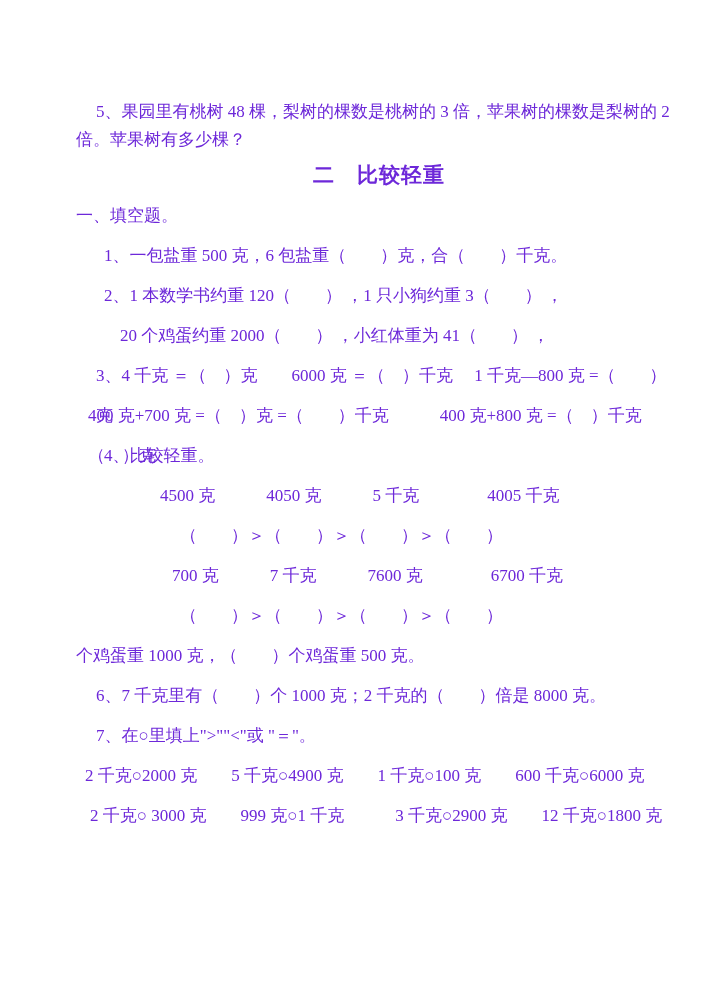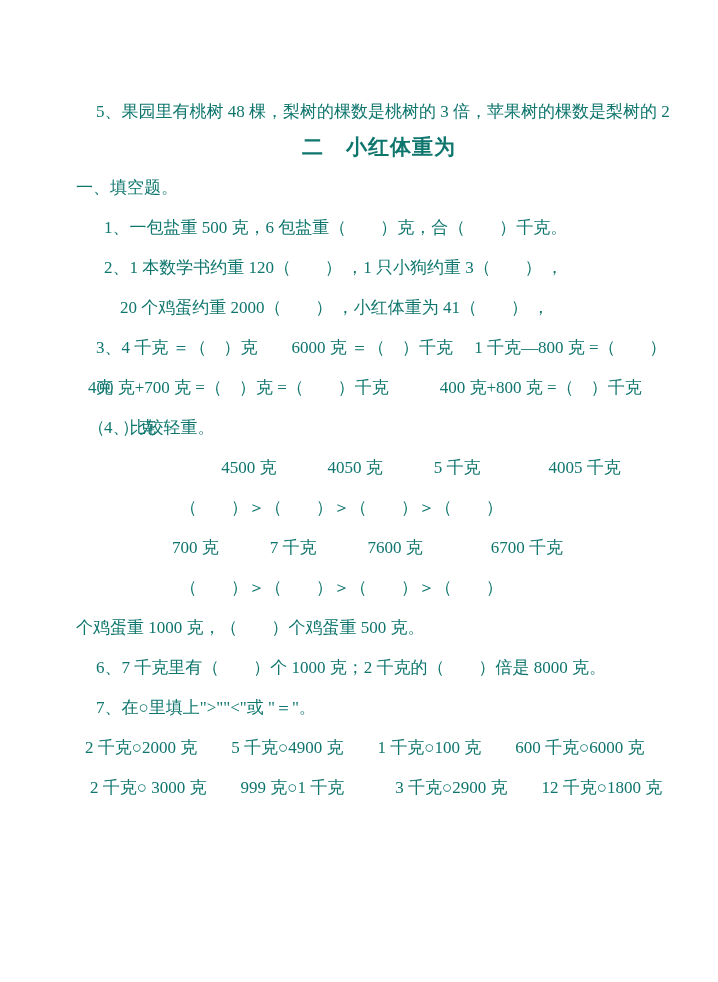--- a/index.html
+++ b/index.html
@@ -20,54 +20,55 @@
     position: absolute;
     top: 98px;
     left: 76px;
     right: 36px;
   }
   .line {
     font-size: 17px;
     line-height: 40px;
     height: 40px;
     white-space: pre-wrap;
-    color: #0f766e;
+    color: #6d28d9;
   }
   .para-line {
     line-height: 28px;
     height: 28px;
   }
   .title-line {
     height: 42px;
     line-height: 42px;
     text-align: center;
     font-weight: bold;
     font-size: 21px;
     letter-spacing: 1px;
   }
   .ind9   { padding-left: 9px; font-family: Liberation Serif, serif; }
   .ind12  { padding-left: 12px; }
   .ind14  { padding-left: 14px; }
   .ind20  { padding-left: 20px; }
   .ind28  { padding-left: 28px; }
   .ind44  { padding-left: 44px; }
   .ind48  { padding-left: 48px; }
-  .ind84  { padding-left: 84px; text-align: center; }
+  .ind84  { padding-left: 84px; }
   .ind96  { padding-left: 96px; }
   .ind104 { padding-left: 104px; }
 </style>
 </head>
 <body>
 
 <div class="page">
   <div class="content">
 
     <div class="line para-line ind20">5、果园里有桃树 48 棵，梨树的棵数是桃树的 3 倍，苹果树的棵数是梨树的 2</div>
+    <div class="line para-line">倍。苹果树有多少棵？</div>
 
-    <div class="line title-line">二　小红体重为</div>
+    <div class="line title-line">二　比较轻重</div>
 
     <div class="line">一、填空题。</div>
 
     <div class="line ind28">1、一包盐重 500 克，6 包盐重（　　）克，合（　　）千克。</div>
 
     <div class="line ind28">2、1 本数学书约重 120（　　） ，1 只小狗约重 3（　　） ，</div>
     <div class="line ind44">20 个鸡蛋约重 2000（　　） ，小红体重为 41（　　） ，</div>
 
     <div class="line ind20">3、4 千克 ＝（　）克　　6000 克 ＝（　）千克　 1 千克—800 克 =（　　）克</div>
     <div class="line ind12">400 克+700 克 =（　）克 =（　　）千克　　　400 克+800 克 =（　）千克（　）克</div>

